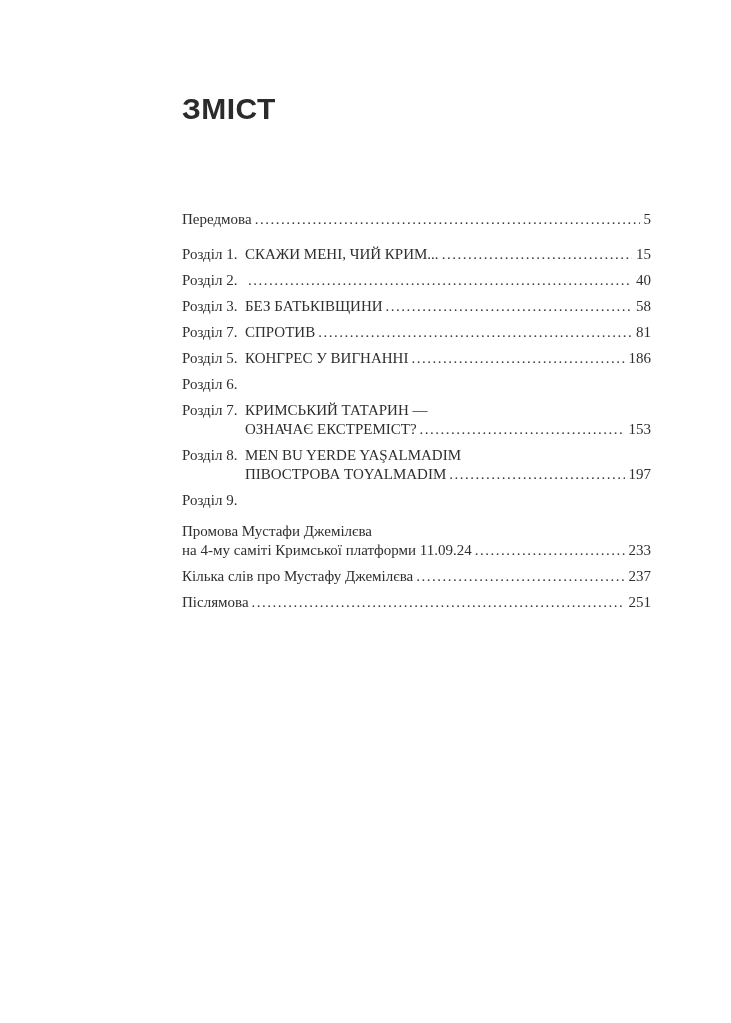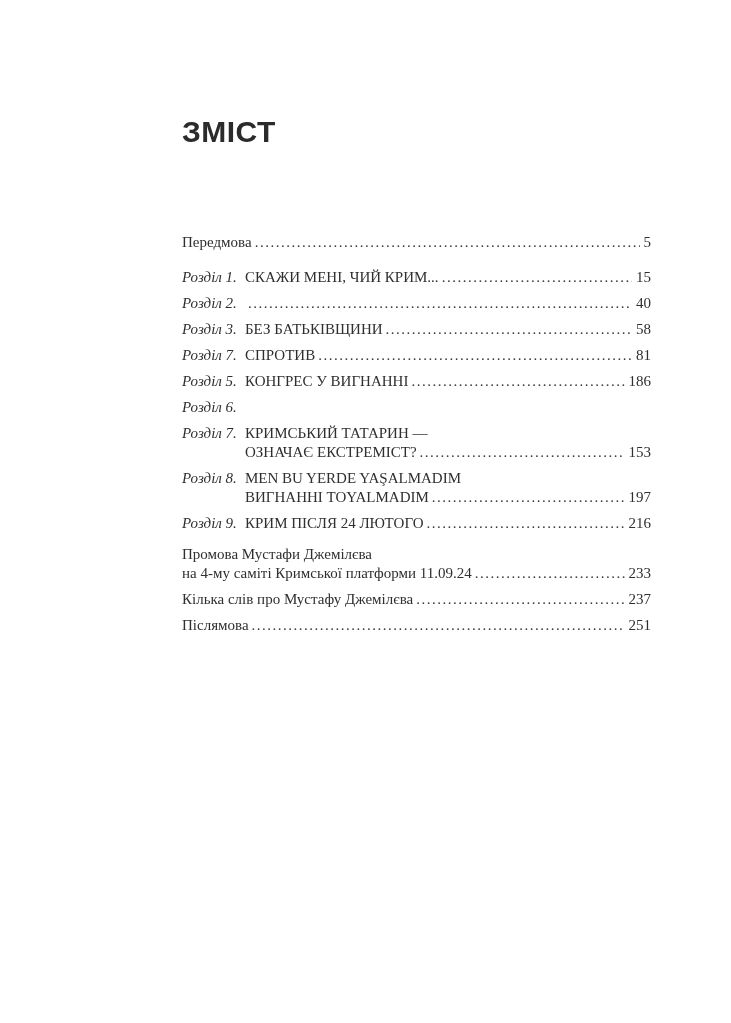--- a/index.html
+++ b/index.html
@@ -13,21 +13,21 @@
     color: #2f2f2f;
   }
   .content {
     position: absolute;
     left: 182px;
     top: 0;
     width: 469px;
   }
   h1.toc-title {
     margin: 0;
-    padding-top: 115px;
+    padding-top: 92px;
     font-family: "Liberation Sans", "DejaVu Sans", sans-serif;
     font-weight: 700;
     font-size: 30px;
     line-height: 33px;
     letter-spacing: 0.5px;
     color: #2b2b2b;
   }
   .section.front    { margin-top: 85px; }
   .section.chapters { margin-top: 16px; }
   .section.back     { margin-top: 12px; }
@@ -36,21 +36,20 @@
   .section.front .row { margin-bottom: 9px; }
 
   .line {
     display: flex;
     align-items: baseline;
   }
   .entry-title { white-space: nowrap; }
   .chapter-row { display: flex; align-items: flex-start; }
   .chapter-label {
     flex: 0 0 63px;
-    font-style: italic;
     white-space: nowrap;
   }
   .chapter-body { flex: 1 1 auto; min-width: 0; }
 
   .dots {
     flex: 1 1 auto;
     overflow: hidden;
     white-space: nowrap;
     margin: 0 2px 0 3px;
     min-width: 12px;
@@ -156,36 +155,29 @@
         </div>
       </div>
 
       <div class="row chapter-row">
         <span class="chapter-label">Розділ 8.</span>
         <div class="chapter-body">
           <div class="line">
             <span class="entry-title">MEN BU YERDE YAŞALMADIM</span>
           </div>
           <div class="line">
-            <span class="entry-title">ВИГНАННІ TOYALMADIM</span>
+            <span class="entry-title">ПІВОСТРОВА TOYALMADIM</span>
             <span class="dots"></span>
             <span class="page-num">197</span>
           </div>
         </div>
       </div>
 
       <div class="row chapter-row">
         <span class="chapter-label">Розділ 9.</span>
-        <div class="chapter-body">
-          <div class="line">
-            <span class="entry-title">КРИМ ПІСЛЯ 24 ЛЮТОГО</span>
-            <span class="dots"></span>
-            <span class="page-num">216</span>
-          </div>
-        </div>
       </div>
 
     </div>
 
     <div class="section back">
 
       <div class="row">
         <div class="line">
           <span class="entry-title">Промова Мустафи Джемілєва</span>
         </div>

